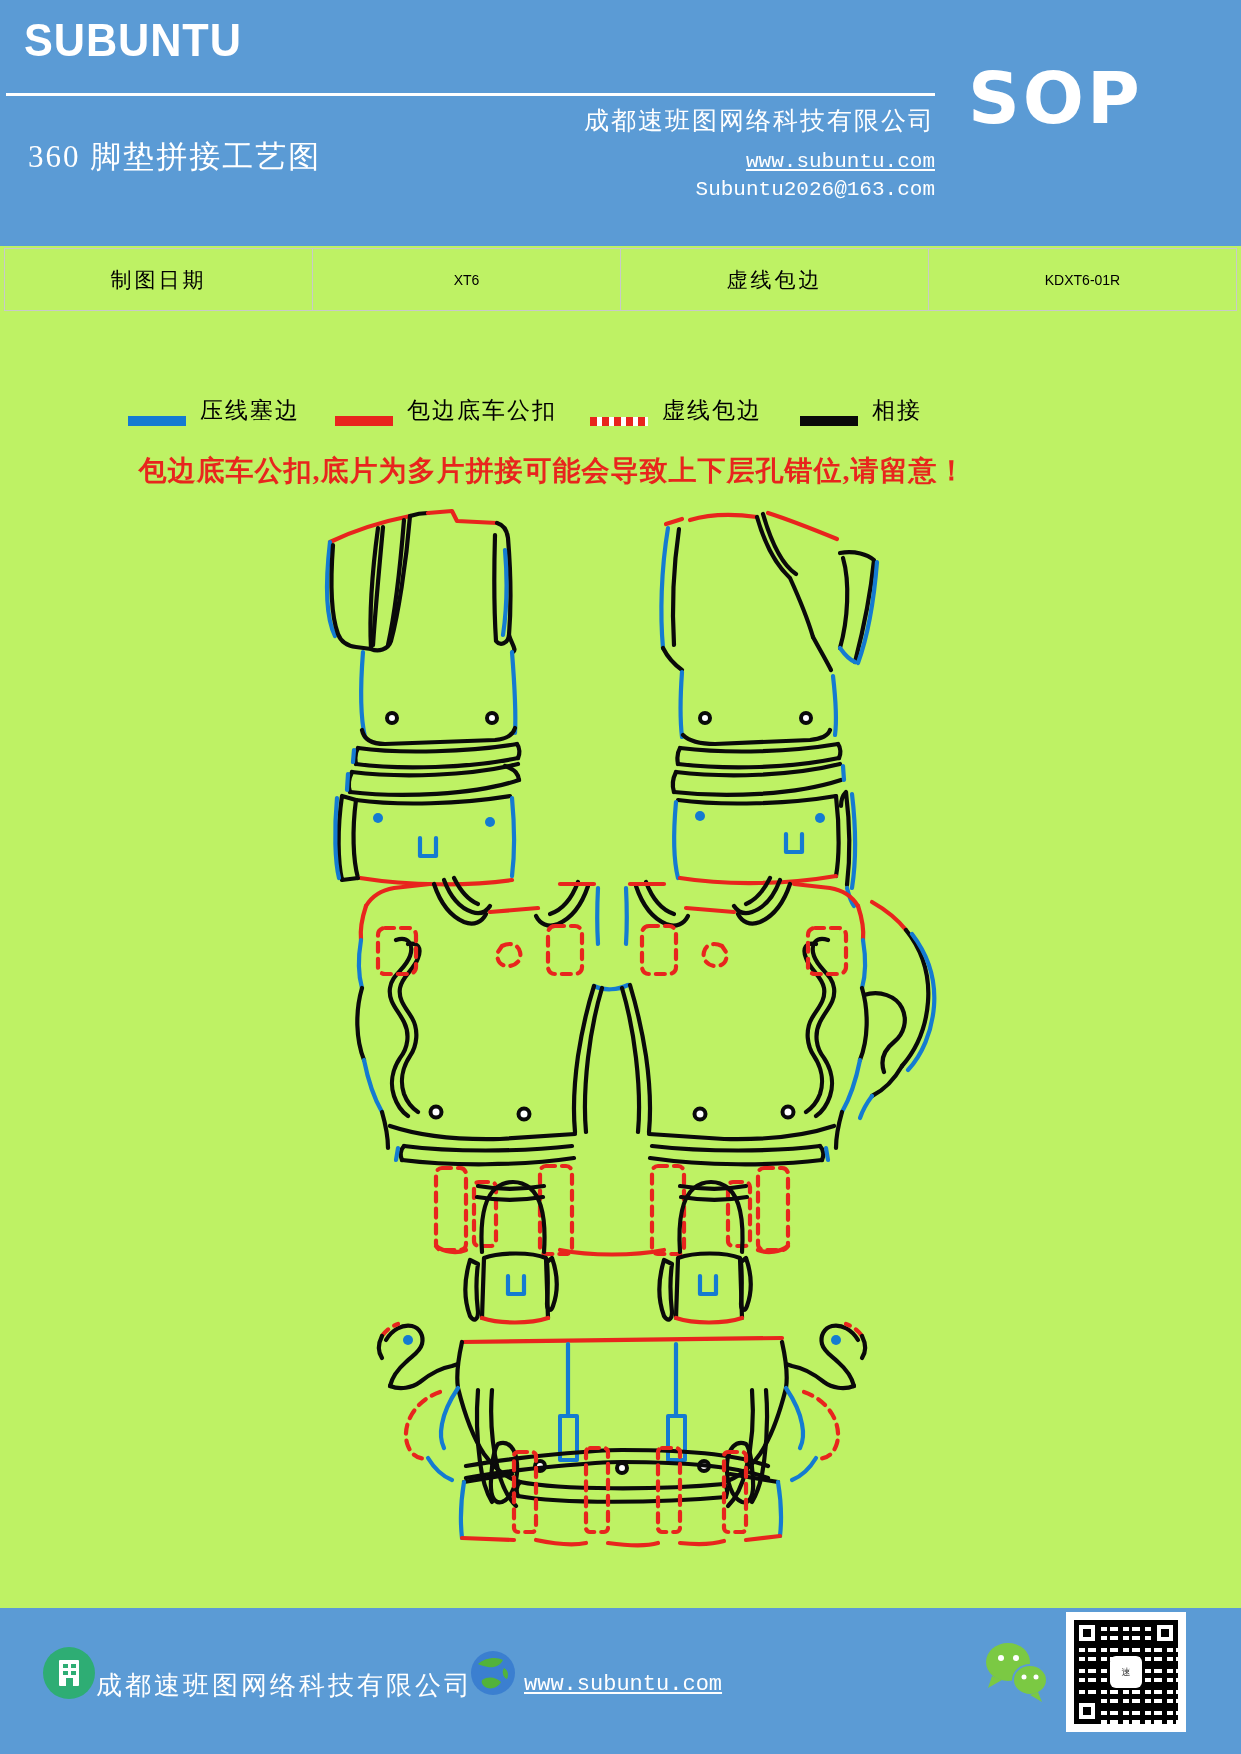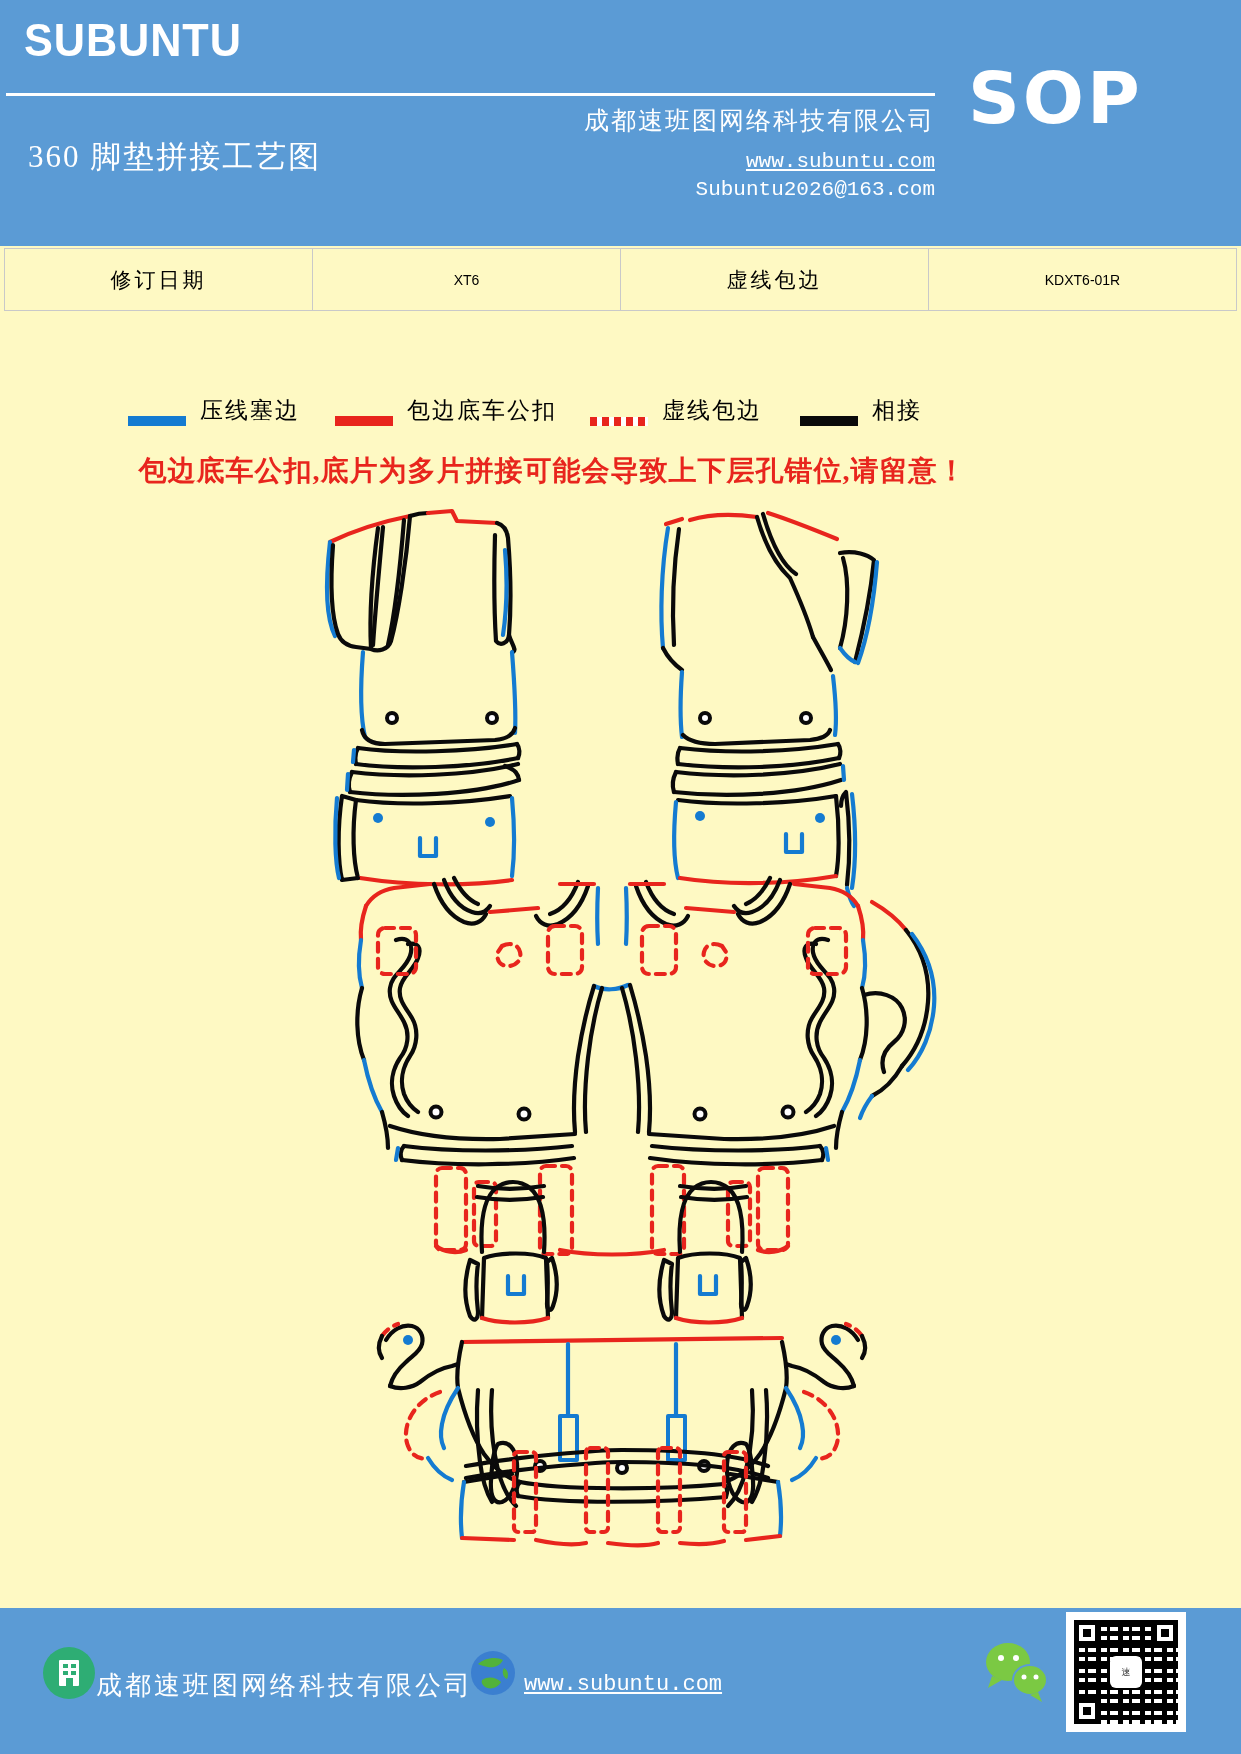--- a/index.html
+++ b/index.html
@@ -1,16 +1,16 @@
 <!DOCTYPE html>
 <html style="--header-bg: #5b9bd5; --footer-bg: #5b9bd5; --accent-blue: #147bd1; --accent-red: #e8251d; --line-black: #0a0a0a; --icon-green: #2ead74; --wechat-green: #7bc943;"><head>
 <meta charset="utf-8">
 <style>
   html,body{margin:0;padding:0;background:#888;}
-  .page{position:relative;width:1241px;height:1754px;background:#fef9c3;overflow:hidden;
+  .page{position:relative;width:1241px;height:1754px;background:#bef264;overflow:hidden;
         font-family:"Liberation Sans",sans-serif;}
   
   .header{position:absolute;left:0;top:0;width:1241px;height:246px;background:var(--header-bg,#5b9bd5);}
   .logo{position:absolute;left:24px;top:12px;color:#fff;font-size:47px;font-weight:800;
         letter-spacing:1px;transform:scaleX(.92);transform-origin:left;}
   .hdr-rule{position:absolute;left:6px;top:93px;width:929px;height:3px;background:#fff;}
   .doc-title{position:absolute;left:28px;top:136px;color:#fff;font-size:31px;
         font-family:"Liberation Serif",serif;letter-spacing:2px;}
   .company-line{position:absolute;top:104px;left:0;width:935px;text-align:right;color:#fff;
         font-size:25px;font-family:"Liberation Serif",serif;letter-spacing:2px;}
@@ -77,21 +77,21 @@
     <div class="doc-title">360 脚垫拼接工艺图</div>
     <div class="company-line">成都速班图网络科技有限公司</div>
     <div class="sop">SOP</div>
     <div class="site">www.subuntu.com</div>
     <div class="email">Subuntu2026@163.com</div>
   </div>
 
   <table class="info-table">
     <tbody>
         <tr>
-      <td class="lbl">修订日期</td>
+      <td class="lbl">制图日期</td>
       <td class="val">XT6</td>
       <td class="lbl">虚线包边</td>
       <td class="val">KDXT6-01R</td>
     </tr>
   </tbody>
     </table>
 
   <div class="legend-item" style="left:128px">
     <div class="sw sw-solid-blue"></div>
     <span>压线塞边</span>

